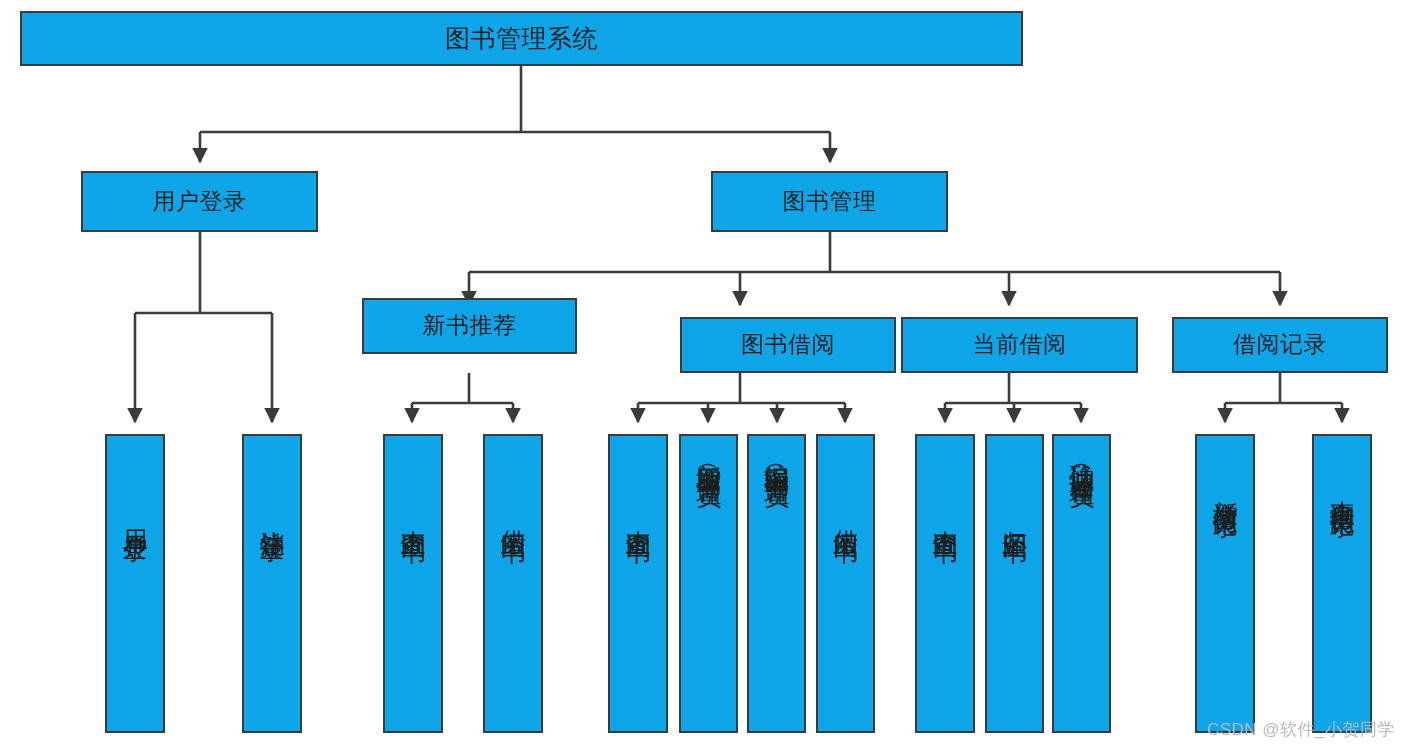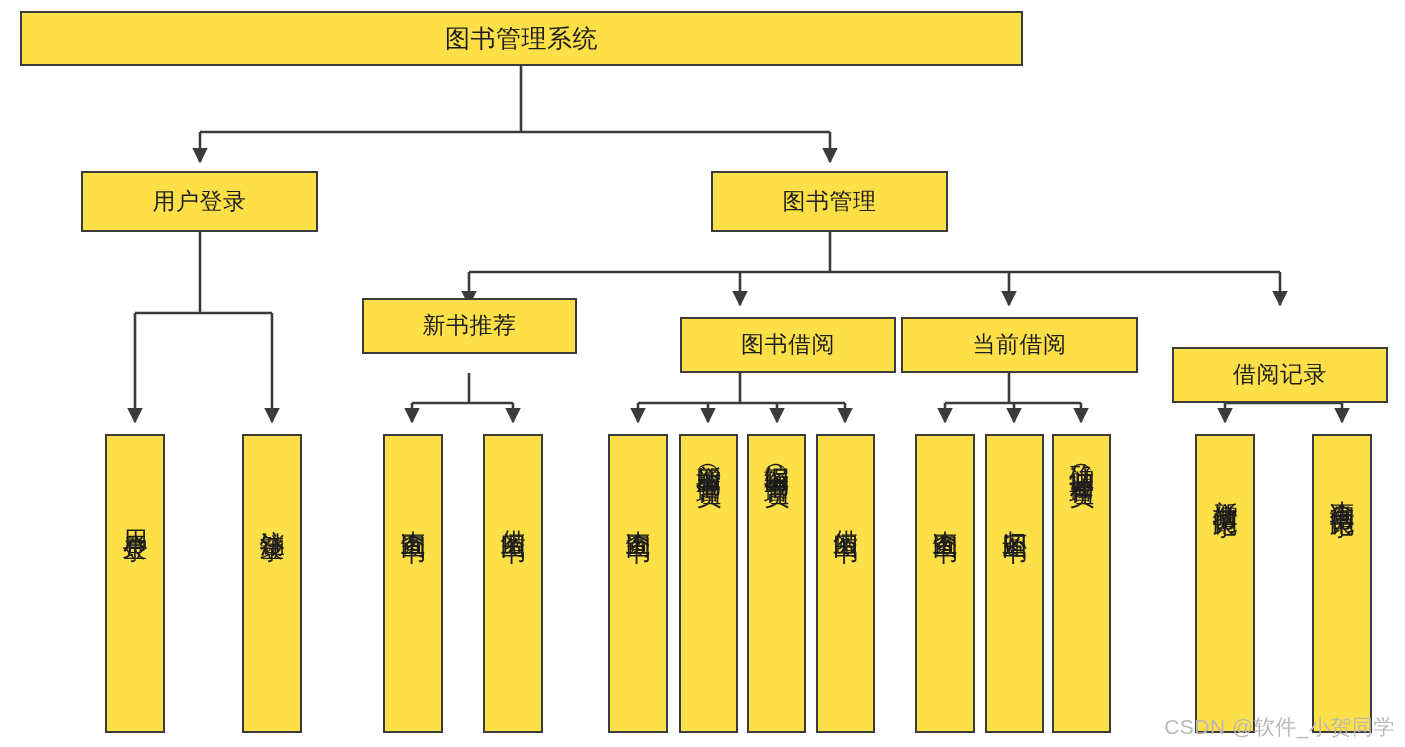--- a/index.html
+++ b/index.html
@@ -23,21 +23,21 @@
     position: absolute;
     left: 0;
     top: 0;
     width: 1405px;
     height: 747px;
     pointer-events: none;
   }
   .node {
     position: absolute;
     box-sizing: border-box;
-    background: #fde047;
+    background: #0ea5e9;
     border: 2.5px solid #3b3b3b;
     display: flex;
     align-items: center;
     justify-content: center;
     overflow: hidden;
   }
   .node-label {
     color: #1d1d1d;
     letter-spacing: 0.5px;
     white-space: nowrap;
@@ -58,21 +58,21 @@
     letter-spacing: 3px;
     white-space: nowrap;
   }
   .node.root .node-label {
     font-size: 25px;
   }
   .watermark {
     position: absolute;
     right: 10px;
     bottom: 6px;
-    font-size: 21px;
+    font-size: 17px;
     color: #b8b8b8;
     white-space: nowrap;
     letter-spacing: 0.5px;
   }
 </style>
 </head>
 <body>
 
 <div id="diagram-root">
 
@@ -139,21 +139,21 @@
 
   <div class="node horizontal" style="left:362px; top:298px; width:215px; height:56px;">
     <span class="node-label">新书推荐</span>
   </div>
   <div class="node horizontal" style="left:632px; top:317px; width:216px; height:56px;margin-left:48px;">
     <span class="node-label">图书借阅</span>
   </div>
   <div class="node horizontal" style="left:901px; top:317px; width:237px; height:56px;">
     <span class="node-label">当前借阅</span>
   </div>
-  <div class="node horizontal" style="left:1172px; top:317px; width:216px; height:56px;margin-top:30px;">
+  <div class="node horizontal" style="left:1172px; top:317px; width:216px; height:56px;">
     <span class="node-label">借阅记录</span>
   </div>
 
   <div class="node vertical" style="left:105px; top:434px; width:60px; height:299px; padding-top:74px;">
     <span class="node-label">用户登录</span>
   </div>
   <div class="node vertical" style="left:242px; top:434px; width:60px; height:299px; padding-top:74px;">
     <span class="node-label">注销登录</span>
   </div>
 

